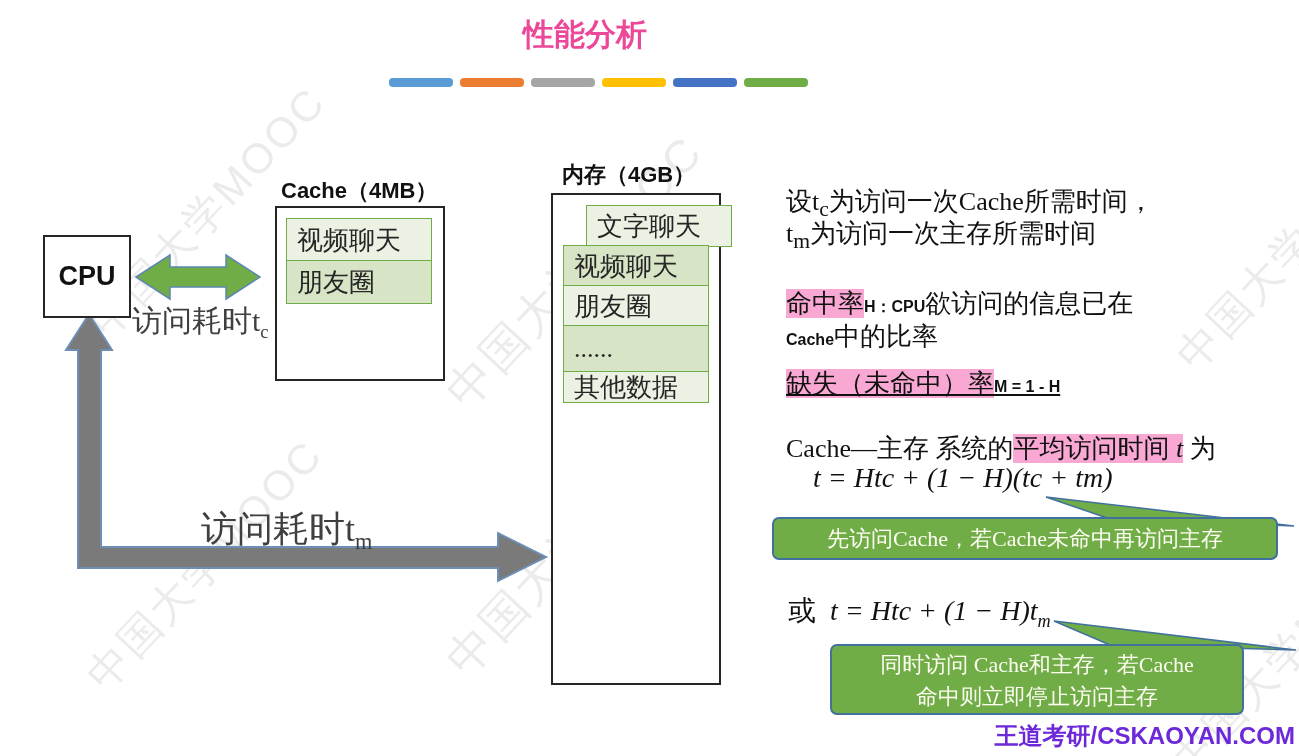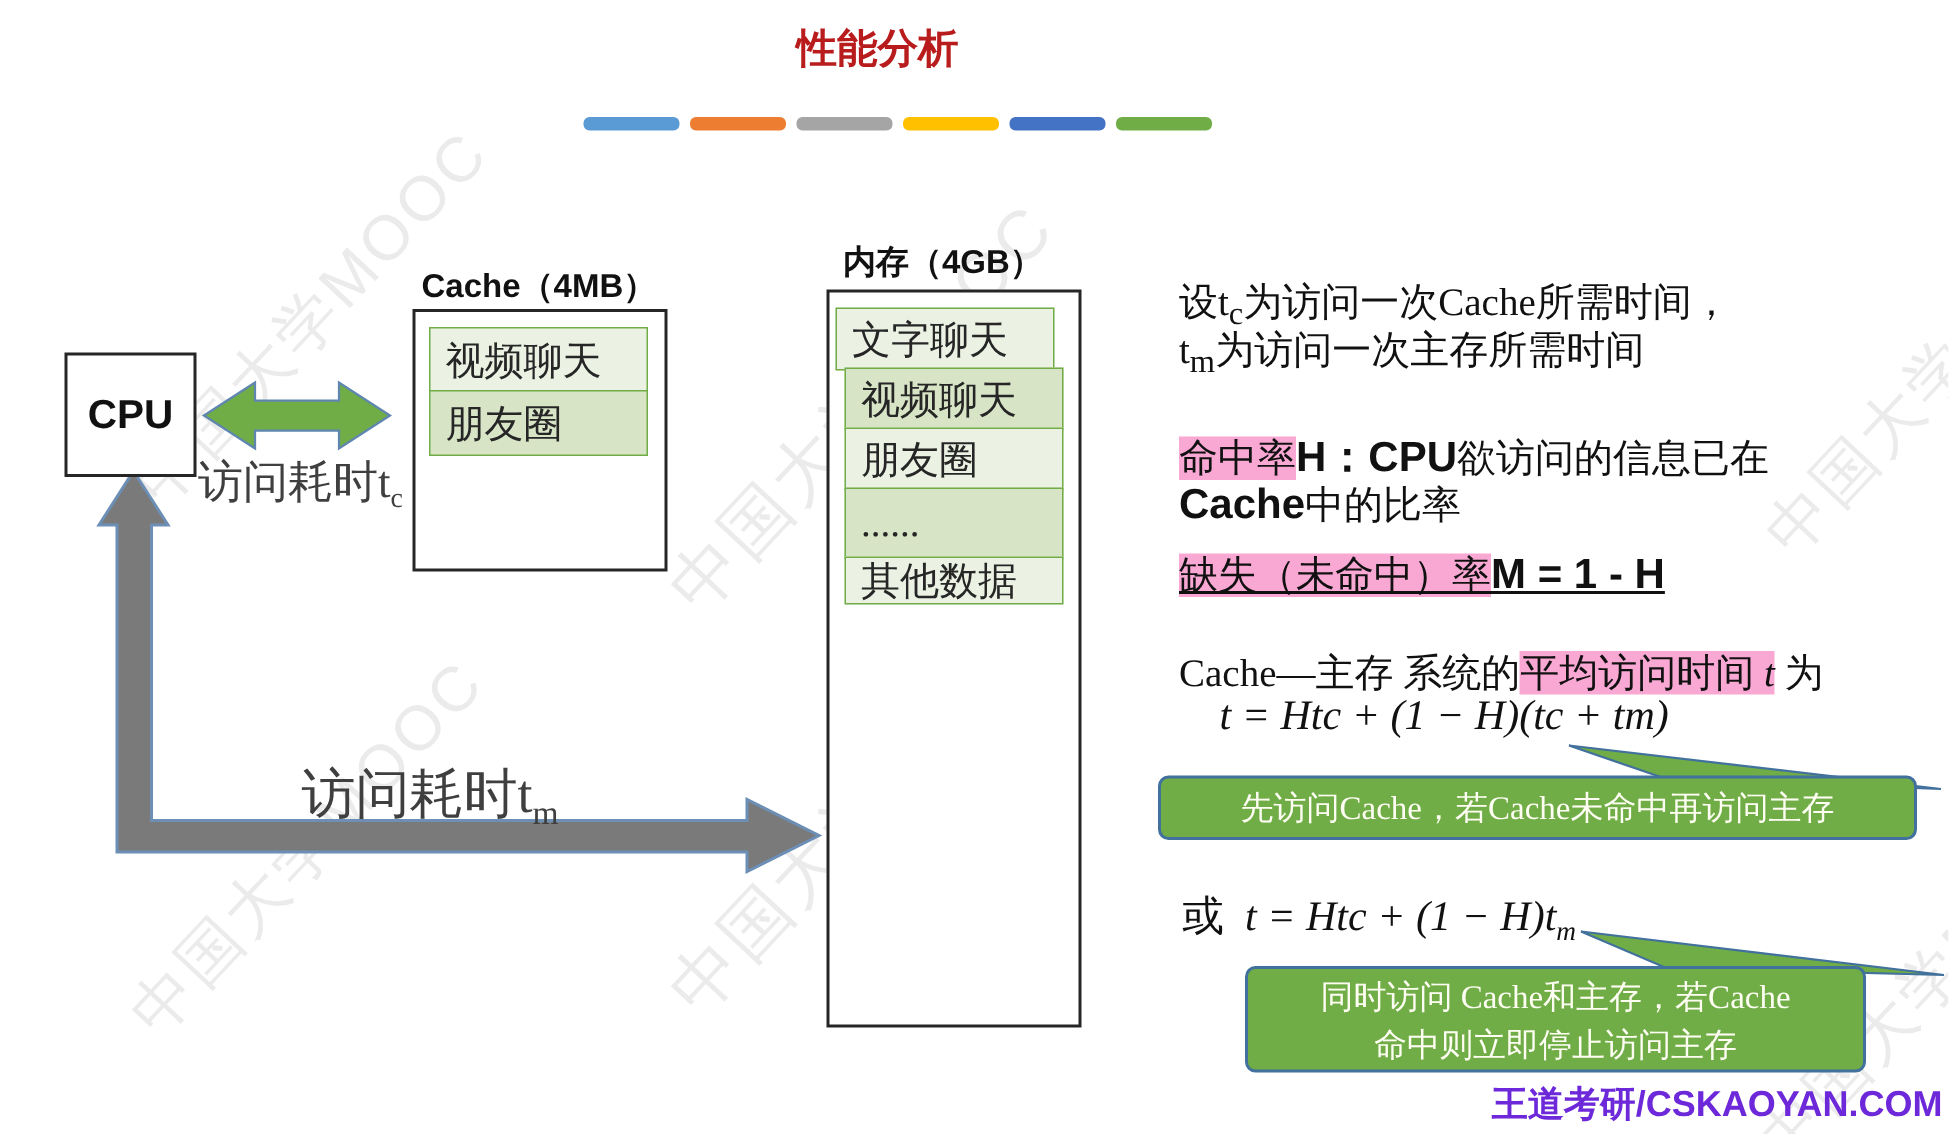--- a/index.html
+++ b/index.html
@@ -6,21 +6,21 @@
   .slide{position:relative;width:1299px;height:756px;background:#fff;overflow:hidden;
          font-family:"Liberation Serif","DejaVu Serif",serif;color:#1a1a1a;}
   
   .wm{position:absolute;z-index:0;color:#ebebeb;font-family:"Liberation Sans","DejaVu Sans",sans-serif;
       font-size:42px;letter-spacing:3px;white-space:nowrap;transform:translate(-50%,-50%) rotate(-47deg);
       user-select:none;}
   .wm.big{font-size:46px;}
   
   .title{position:absolute;left:335px;top:14px;width:500px;text-align:center;z-index:2;
          font-family:Liberation Mono, monospace;font-weight:bold;
-         font-size:27px;color:#b91c1c;}
+         font-size:31px;color:#ec4899;}
   .dashes{position:absolute;left:389px;top:78px;width:420px;height:9px;z-index:2;display:flex;gap:7px;}
   .dash{width:64px;height:9px;border-radius:4px;background:#ccc;}
   
   .arrows{position:absolute;left:0;top:0;z-index:1;}
   
   .cpu-box{position:absolute;left:43px;top:235px;width:84px;height:79px;border:2.5px solid #262626;
            background:#fff;z-index:2;display:flex;align-items:center;justify-content:center;
            font-family:"Liberation Sans","DejaVu Sans",sans-serif;font-weight:bold;font-size:27px;color:#111;}
   .block-title{position:absolute;z-index:2;font-family:"Liberation Sans","DejaVu Sans",sans-serif;
                font-weight:bold;font-size:22px;color:#111;white-space:nowrap;}
@@ -34,21 +34,21 @@
   .cell.light{background:#EBF1E3;}
   .cell.dark{background:#D8E4C6;}
   
   .arrow-label{position:absolute;z-index:2;color:#3f3f3f;white-space:nowrap;}
   .label-tc{left:132px;top:301px;font-size:30px;}
   .label-tm{left:201px;top:505px;font-size:36px;}
   .arrow-label sub{font-size:0.62em;}
   
   .rline{position:absolute;left:786px;z-index:2;font-size:26px;white-space:nowrap;color:#111;}
   .hl{background:#f9a8d4;}
-  .lat{font-family:"Liberation Sans","DejaVu Sans",sans-serif;font-weight:600;font-size:28px;}
+  .lat{font-family:"Liberation Sans","DejaVu Sans",sans-serif;font-weight:600;font-size:16px;}
   .it{font-style:italic;}
   .formula{position:absolute;z-index:2;font-style:italic;font-size:28px;white-space:nowrap;color:#111;
            font-family:"Liberation Serif","DejaVu Serif",serif;}
   .formula sub{font-size:0.65em;font-style:italic;}
   .or-prefix{font-style:normal;}
   
   .callout{position:absolute;z-index:4;background:#70AD47;border:2px solid #41719C;border-radius:7px;
            color:#FDFDF2;text-align:center;box-sizing:border-box;}
   .callout1{left:772px;top:517px;width:506px;height:43px;font-size:22px;line-height:39px;}
   .callout2{left:830px;top:644px;width:414px;height:71px;font-size:22px;line-height:32px;padding-top:3px;}
@@ -90,21 +90,21 @@
     <span>CPU</span>
   </div>
 
   <div class="block-title cache-title">Cache（4MB）</div>
   <div class="outline-box cache-box"></div>
   <div class="cell light" style="left:286px;top:218px;height:44px;">视频聊天</div>
   <div class="cell dark" style="left:286px;top:260px;height:44px;">朋友圈</div>
 
   <div class="block-title mem-title">内存（4GB）</div>
   <div class="outline-box mem-box"></div>
-  <div class="cell light" style="left:557px;top:205px;height:42px;text-align:right;">文字聊天</div>
+  <div class="cell light" style="left:586px;top:205px;height:42px;text-align:right;">文字聊天</div>
   <div class="cell dark" style="left:563px;top:245px;height:42px;">视频聊天</div>
   <div class="cell light" style="left:563px;top:285px;height:42px;">朋友圈</div>
   <div class="cell dark" style="left:563px;top:325px;height:48px;">......</div>
   <div class="cell light" style="left:563px;top:371px;height:32px;">其他数据</div>
 
   <div class="arrow-label label-tc">
     <span>访问耗时t</span><sub>c</sub>
   </div>
   <div class="arrow-label label-tm">
     <span>访问耗时t</span><sub>m</sub>

